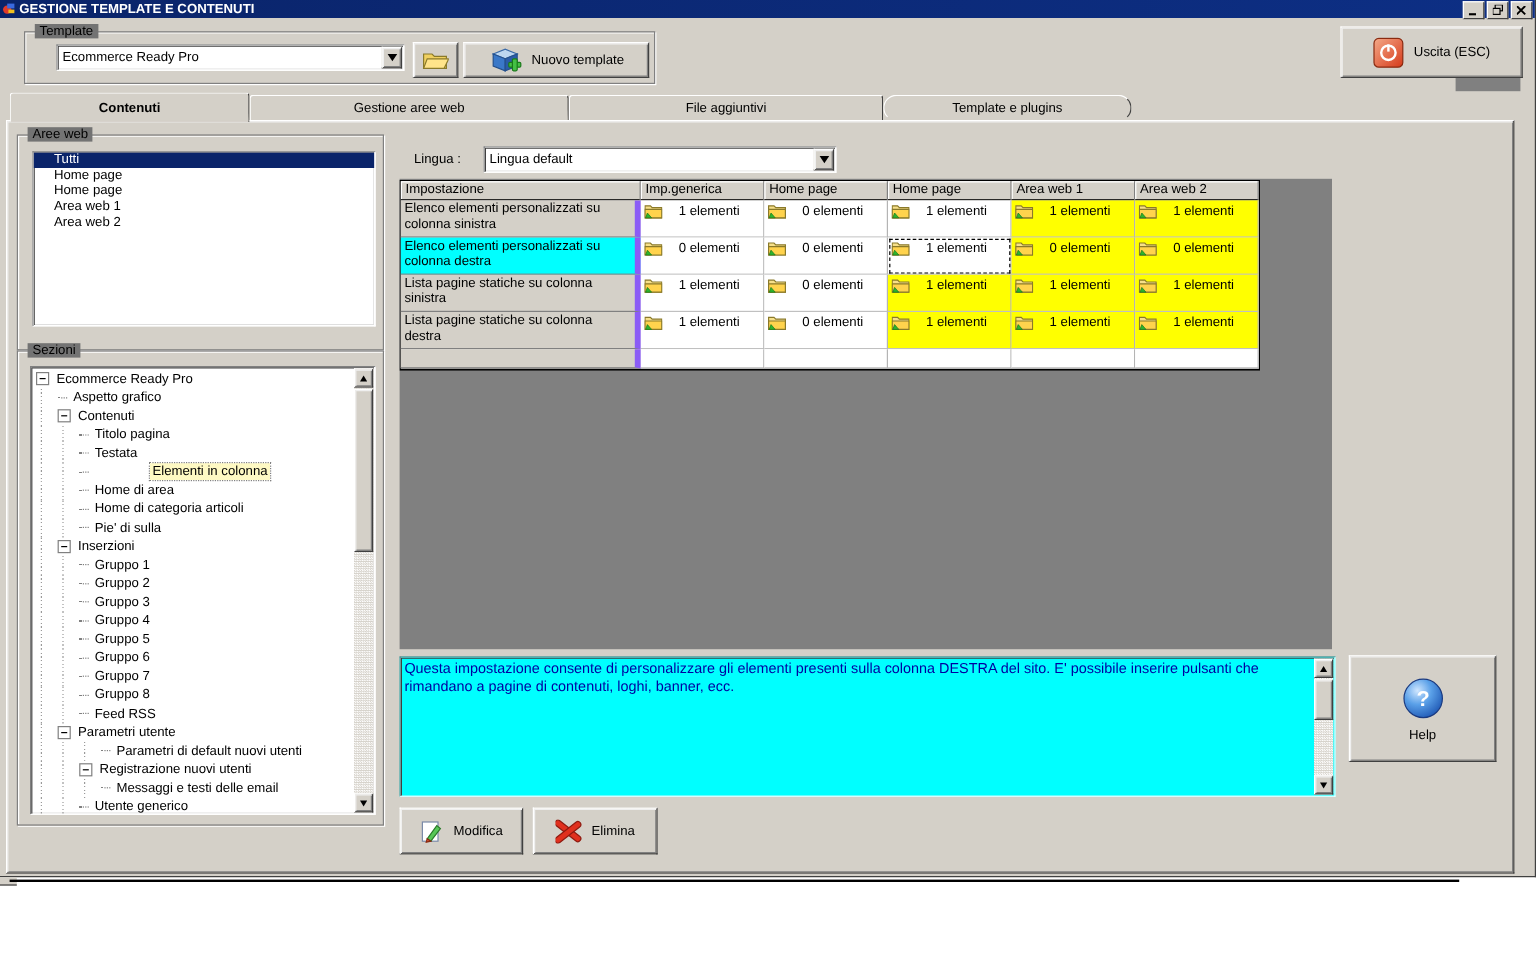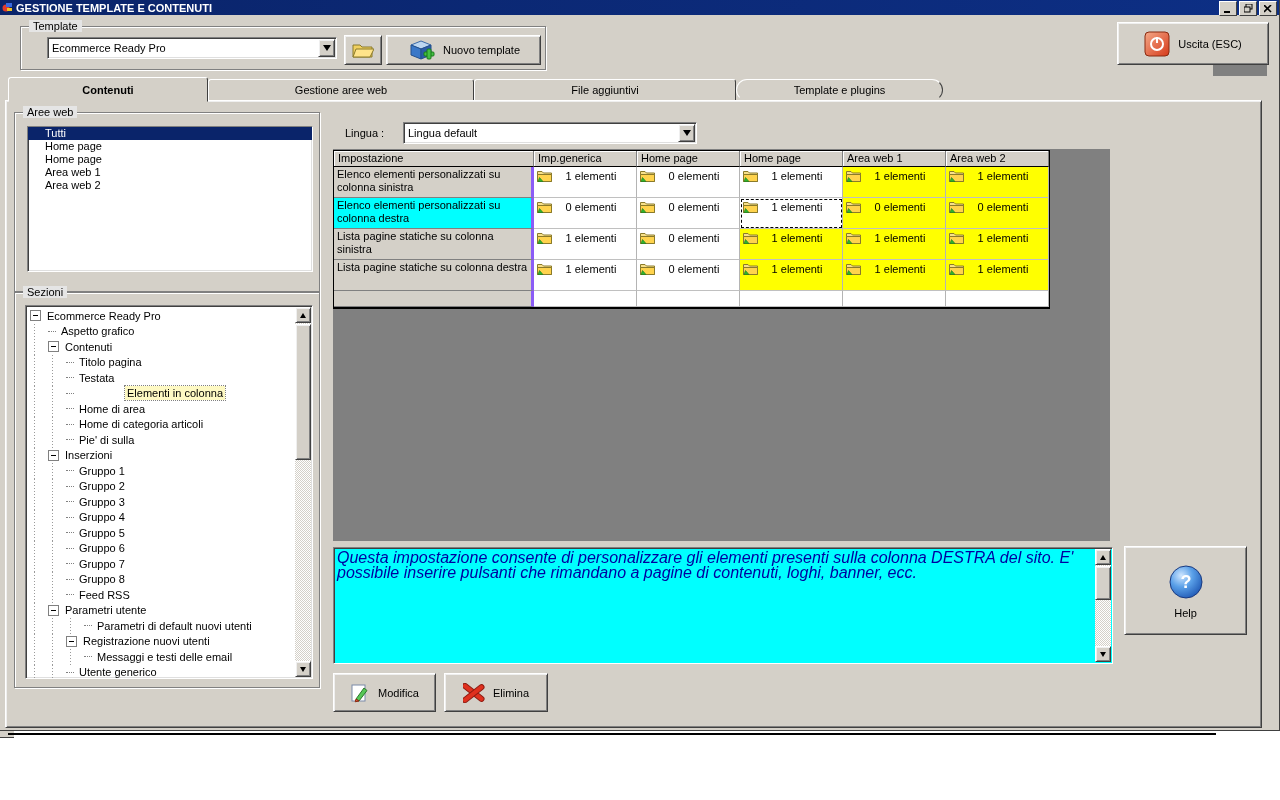--- a/index.html
+++ b/index.html
@@ -14,21 +14,21 @@
   .titlebar .appicon{margin:0 3px 0 2px;width:11px;height:11px;flex:0 0 auto;}
   .tbtns{position:absolute;right:2px;top:1px;display:flex;gap:2px;}
   .tbtn{width:16px;height:13px;background:#d4d0c8;border:1px solid;border-color:#fff #404040 #404040 #fff;
     display:flex;align-items:center;justify-content:center;}
   
   .raised{background:#d4d0c8;border:1px solid;border-color:#ffffff #404040 #404040 #ffffff;
     box-shadow:inset 1px 1px 0 #efefef, inset -1px -1px 0 #808080;}
   .sunken{background:#fff;border:1px solid;border-color:#808080 #ffffff #ffffff #808080;
     box-shadow:inset 1px 1px 0 #404040, inset -1px -1px 0 #dfdfdf;}
   .group{position:absolute;border:1px solid #808080;box-shadow:1px 1px 0 #fff, inset 1px 1px 0 #fff;}
-  .legend{position:absolute;top:-7px;left:8px;background:#e5e5e5;padding:0 4px;line-height:12px;text-align:center;}
+  .legend{position:absolute;top:-7px;left:8px;background:#737373;padding:0 4px;line-height:12px;text-align:center;}
   .btn{display:flex;align-items:center;justify-content:center;gap:8px;cursor:default;}
   
   .tabstrip{position:absolute;left:8px;top:77px;height:24px;display:flex;}
   .tab{box-sizing:border-box;height:22px;margin-top:2px;background:#d4d0c8;
     border:1px solid;border-color:#fff #404040 #d4d0c8 #fff;border-radius:3px 3px 0 0;
     display:flex;align-items:center;justify-content:center;}
   .tab.active{height:25px;margin-top:0;font-weight:bold;z-index:5;}
   .mainpanel{position:absolute;left:5px;top:100px;width:1257px;height:628px;background:#d4d0c8;
     border:1px solid;border-color:#ffffff #404040 #404040 #ffffff;
     box-shadow:inset 1px 1px 0 #efefef, inset -1px -1px 0 #808080;box-sizing:border-box;}
@@ -66,35 +66,35 @@
   .combo .cval{flex:1;padding-left:4px;white-space:nowrap;overflow:hidden;}
   .combo .cbtn{width:17px;align-self:stretch;margin:1px;background:#d4d0c8;border:1px solid;
     border-color:#fff #404040 #404040 #fff;box-shadow:inset 1px 1px 0 #efefef, inset -1px -1px 0 #808080;
     display:flex;align-items:center;justify-content:center;box-sizing:border-box;}
   
   .gridback{position:absolute;left:333px;top:149px;width:777px;height:392px;background:#808080;}
   .tbl{position:absolute;left:333px;top:150px;border:1px solid #000;border-bottom-width:2px;background:#fff;}
   .trow{display:flex;}
   .hcell{box-sizing:border-box;height:16px;line-height:15px;background:#d4d0c8;padding-left:4px;
     border-right:1px solid #808080;border-bottom:1px solid #000;box-shadow:inset 1px 1px 0 #fff;white-space:nowrap;overflow:hidden;}
-  .lcell{box-sizing:border-box;background:#d4d0c8;padding:1px 3px;border-right:3px solid #8b5cf6;
+  .lcell{box-sizing:border-box;background:#d4d0c8;padding:1px 3px;border-right:5px solid #8b5cf6;
     border-bottom:1px solid #808080;overflow:hidden;line-height:13px;}
   .lcell.cyan{background:#00ffff;}
   .vcell{box-sizing:border-box;display:flex;align-items:flex-start;padding-top:2px;
     border-right:1px solid #b4b4b4;border-bottom:1px solid #c0c0c0;overflow:hidden;position:relative;}
   .vcell.white{background:#fff;}
   .vcell.yellow{background:#ffff00;}
   .vcell.focus{outline:1px dashed #000;outline-offset:-2px;}
   .vcell .cicon{margin:0 2px 0 3px;flex:0 0 auto;}
   .vcell .ctext{flex:1;text-align:center;line-height:15px;padding-right:8px;}
   
   .cyanbox{position:absolute;left:333px;top:547px;width:780px;height:117px;background:#00ffff;
     border:1px solid;border-color:#808080 #fff #fff #808080;box-shadow:inset 1px 1px 0 #404040;
     box-sizing:border-box;}
-  .cyantext{position:absolute;left:3px;top:2px;right:20px;color:#0000a0;line-height:15px;font-size:16px;font-style:italic;}
+  .cyantext{position:absolute;left:3px;top:2px;right:20px;color:#0000a0;line-height:15px;font-size:12px;}
   .helpbtn{position:absolute;left:1124px;top:546px;width:121px;height:87px;flex-direction:column;gap:6px;
     justify-content:center;}
   .actbtn{position:absolute;top:673px;height:37px;}
   .iconbox{display:flex;align-items:center;justify-content:center;}
 </style>
 </head>
 <body>
 
 <div class="desktop">
   <div class="win">

